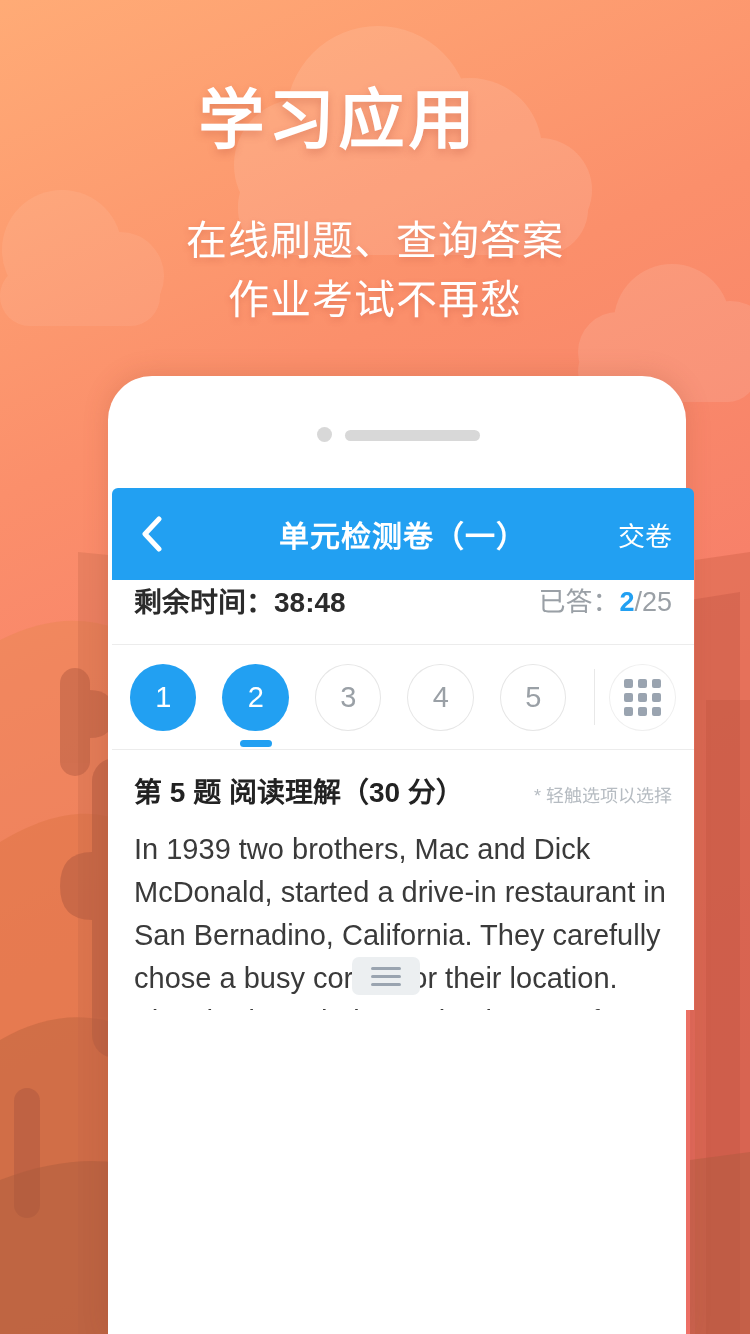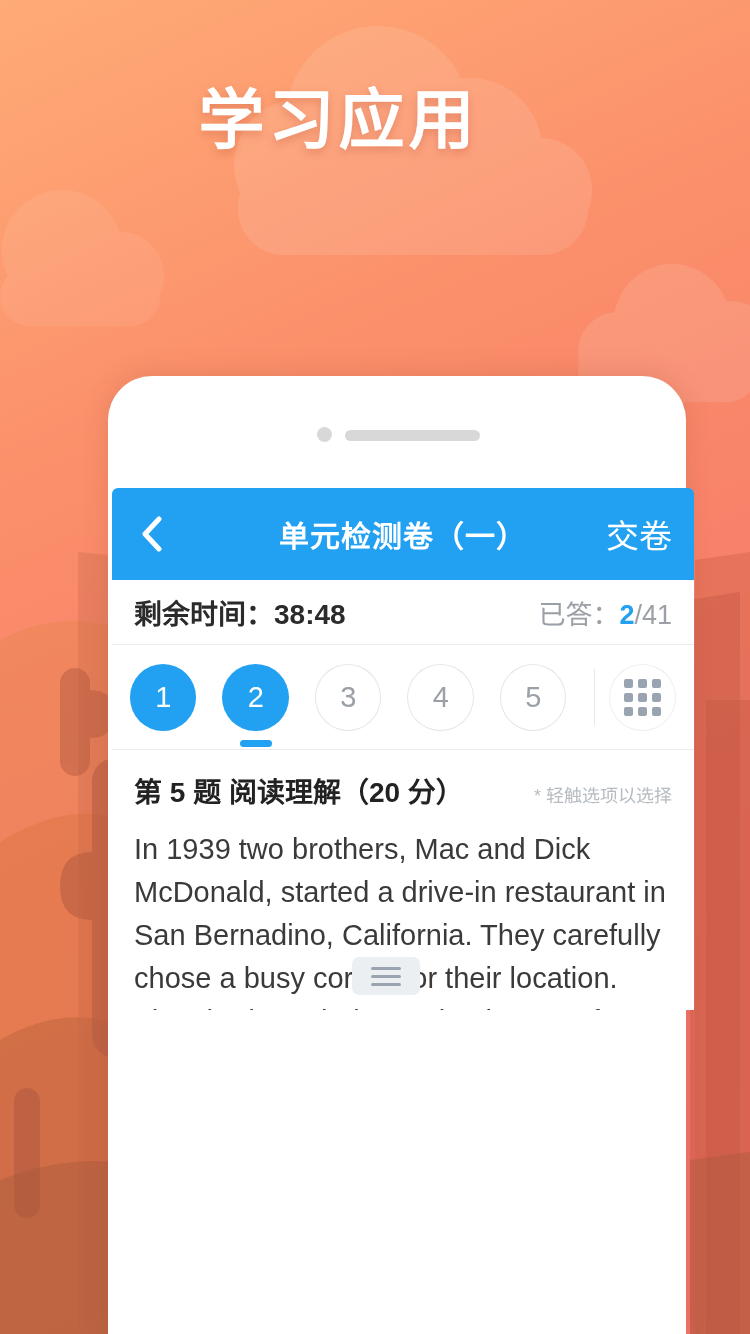--- a/index.html
+++ b/index.html
@@ -81,30 +81,30 @@
     cursor:pointer;
   }
   .back-icon svg{ display:block; }
   .appbar-title{
     position:absolute; left:0; right:0; text-align:center;
     font-size:30px; font-weight:bold; letter-spacing:1px;
     pointer-events:none;
   }
   .submit-btn{
     margin-left:auto;
-    font-size:33px; color:#ffffff;
+    font-size:27px; color:#ffffff;
     position:relative; z-index:2;
     cursor:pointer;
   }
 
   
   .timer-row{
     height:65px;
     background:#fff;
-    display:flex; align-items:center;
+    display:flex; align-items:flex-start;
     padding:0 22px;
     border-bottom:1px solid #ececec;
   }
   .timer-left{ font-size:28px; color:#2b2b2b; font-weight:bold; }
   .timer-right{ margin-left:auto; font-size:27px; color:#9aa0a6; }
   .timer-right .done{ color:#22a0f2; font-weight:bold; }
 
   
   .pager{
     height:105px;
@@ -235,20 +235,24 @@
         <rect x="14" y="1088" width="26" height="130" rx="13"></rect>
       </g>
 
       <path d="M0 1180 C 80 1150, 140 1156, 200 1196 L200 1334 L0 1334 Z" fill="#a95a3c" opacity="0.45"></path>
       <path d="M690 1160 L750 1152 L750 1334 L690 1334 Z" fill="#a95a3c" opacity="0.40"></path>
     </svg>
   </div>
 
   <div class="headline">学习应用</div>
 
+  <div class="subline">
+    <div>在线刷题、查询答案</div>
+    <div>作业考试不再愁</div>
+  </div>
 
   <div class="phone">
     <div class="notch-dot"></div>
     <div class="notch-bar"></div>
 
     <div class="app">
 
       <div class="appbar">
         <div class="back-icon">
           <svg width="22" height="36" viewBox="0 0 22 36" fill="none" aria-hidden="true">
@@ -257,21 +261,21 @@
         </div>
         <div class="appbar-title">单元检测卷（一）</div>
         <div class="submit-btn">交卷</div>
       </div>
 
       <div class="timer-row">
         <div class="timer-left">
           <span>剩余时间：</span><span>38:48</span>
         </div>
         <div class="timer-right">
-          <span>已答：</span><span class="done">2</span><span>/41</span>
+          <span>已答：</span><span class="done">2</span><span>/25</span>
         </div>
       </div>
 
       <div class="pager">
         <div class="pg filled">
           <span>1</span>
         </div>
         <div class="pg filled">
           <span>2</span>
           <span class="mark"></span>
@@ -295,21 +299,21 @@
               <span></span>
               <span></span>
             <span></span>
               <span></span>
               <span></span>
           </div>
         </div>
       </div>
 
       <div class="qmeta">
-        <div class="qmeta-title">第 5 题  阅读理解（20 分）</div>
+        <div class="qmeta-title">第 5 题  阅读理解（30 分）</div>
         <div class="qmeta-hint">* 轻触选项以选择</div>
       </div>
 
       <div class="passage">
         <span>In 1939 two brothers, Mac and Dick McDonald, started a drive-in restaurant in San Bernadino, California. They carefully chose a busy corner for their location. They had run their own businesses for years, first a theater, then</span>
         <div class="drag-handle">
           <i></i>
             <i></i>
             <i></i>
         </div>

